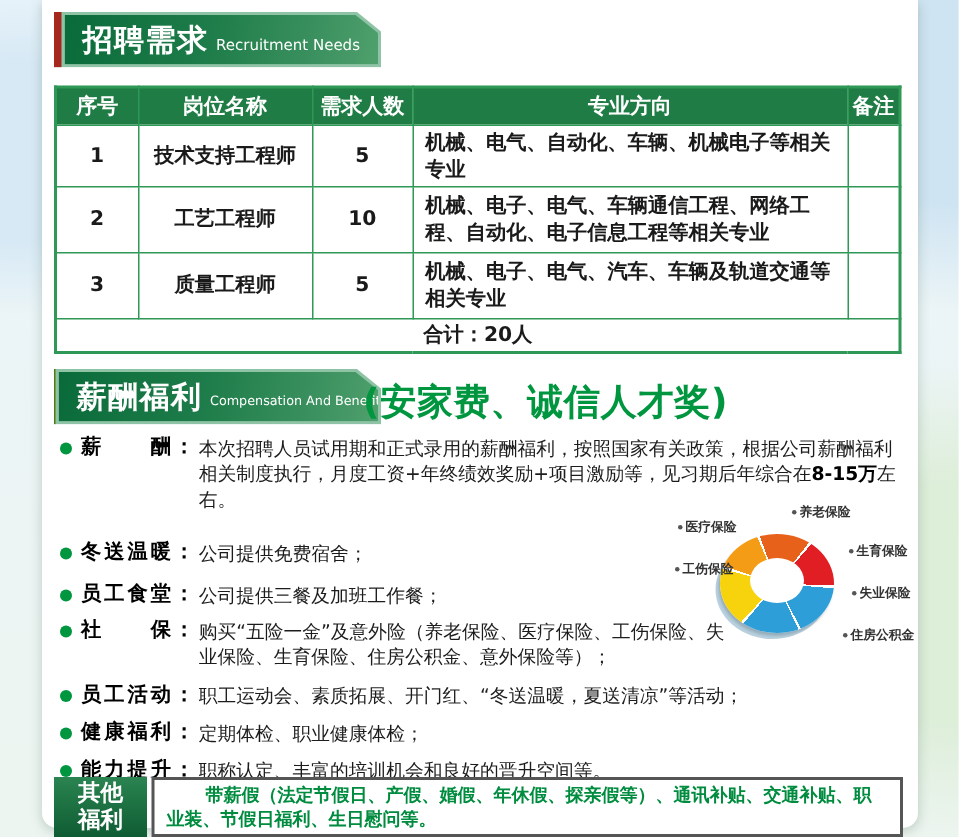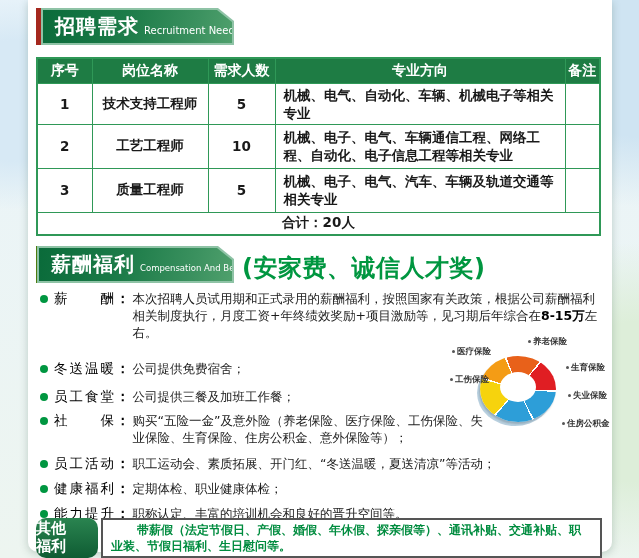--- a/index.html
+++ b/index.html
@@ -13,21 +13,21 @@
       linear-gradient(180deg,#eaf4fa 0%, #edf5f0 100%);
     position:relative;
   }
   .card {
     position:absolute; left:28px; top:0; width:584px; height:552px;
     background:#ffffff; border-radius:0 0 10px 10px;
     box-shadow:0 2px 8px rgba(40,80,60,.25);
   }
   
   .banner {
-    position:absolute; left:8px; width:198px; height:37px;
+    position:absolute; left:8px; width:218px; height:37px;
     clip-path:polygon(0 0, calc(100% - 16px) 0, 100% 13px, 100% 100%, 0 100%);
     background:#8fc3a6; padding:2px;
   }
   .banner .inner {
     width:100%; height:100%;
     clip-path:polygon(0 0, calc(100% - 15px) 0, 100% 12px, 100% 100%, 0 100%);
     background:linear-gradient(100deg,#0a6b3a 0%, #1d7c49 45%, #3b915f 80%, #4fa06c 100%);
     display:flex; align-items:center; padding-left:12px; white-space:nowrap;
   }
   .banner1 { top:8px; border-left:5px solid #a5281e; }
@@ -57,21 +57,21 @@
   td.total { text-align:center; height:23px; font-size:14px; }
   
   .benefits { position:absolute; left:12px; top:290px; width:566px; }
   .benefit-item { display:flex; align-items:flex-start; margin-bottom:8px; }
   .benefit-item:nth-child(1){margin-bottom:19px}
   .benefit-item:nth-child(2){margin-bottom:11px}
   .benefit-item:nth-child(3){margin-bottom:7px}
   .benefit-item:nth-child(4){margin-bottom:9px}
   .dot { flex:none; width:8px; height:8px; border-radius:50%; background:#009640; margin:5px 6px 0 0; }
   .blabel {
-    flex:none; width:60px; font-size:13.5px; font-weight:normal; color:#000;
+    flex:none; width:60px; font-size:13.5px; font-weight:bold; color:#000;
     text-align:justify; text-align-last:justify; line-height:17px;
   }
   .bcolon { flex:none; font-size:13.5px; font-weight:bold; color:#000; padding:0 3px 0 2px; line-height:17px; }
   .btext { font-size:12.5px; color:#1c1c1c; line-height:17px; }
   .btext b { font-weight:bold; color:#000; }
   .btext.narrow { max-width:352px; }
   
   .chart { position:absolute; left:420px; top:336px; width:164px; height:104px; }
   .donut {
     position:absolute; left:32px; top:20px; width:76px; height:66px;
@@ -94,22 +94,22 @@
   .cl-0{left:80px; top:0px}
   .cl-1{left:118px; top:26px}
   .cl-2{left:120px; top:54px}
   .cl-3{left:114px; top:82px}
   .cl-4{left:2px; top:38px}
   .cl-5{left:4px; top:10px}
   
   .footer { position:absolute; left:8px; top:518px; width:566px; display:flex; align-items:stretch; }
   .badge {
     flex:none; width:62px; background:linear-gradient(180deg,#2a8450,#0f5c33);
-    color:#fff; font-size:15px; font-weight:bold; text-align:left;
-    line-height:18px; padding-top:1px; border-radius:10px;
+    color:#fff; font-size:15px; font-weight:bold; text-align:center;
+    line-height:18px; padding-top:1px; border-radius:0;
   }
   .footer-box {
     flex:1; margin-left:3px; border:2px solid #555; background:#fff;
     padding:2px 8px; font-size:12px; font-weight:bold; color:#008c3f;
     line-height:16px; text-indent:26px;
   }
 </style>
 </head>
 <body>
 

